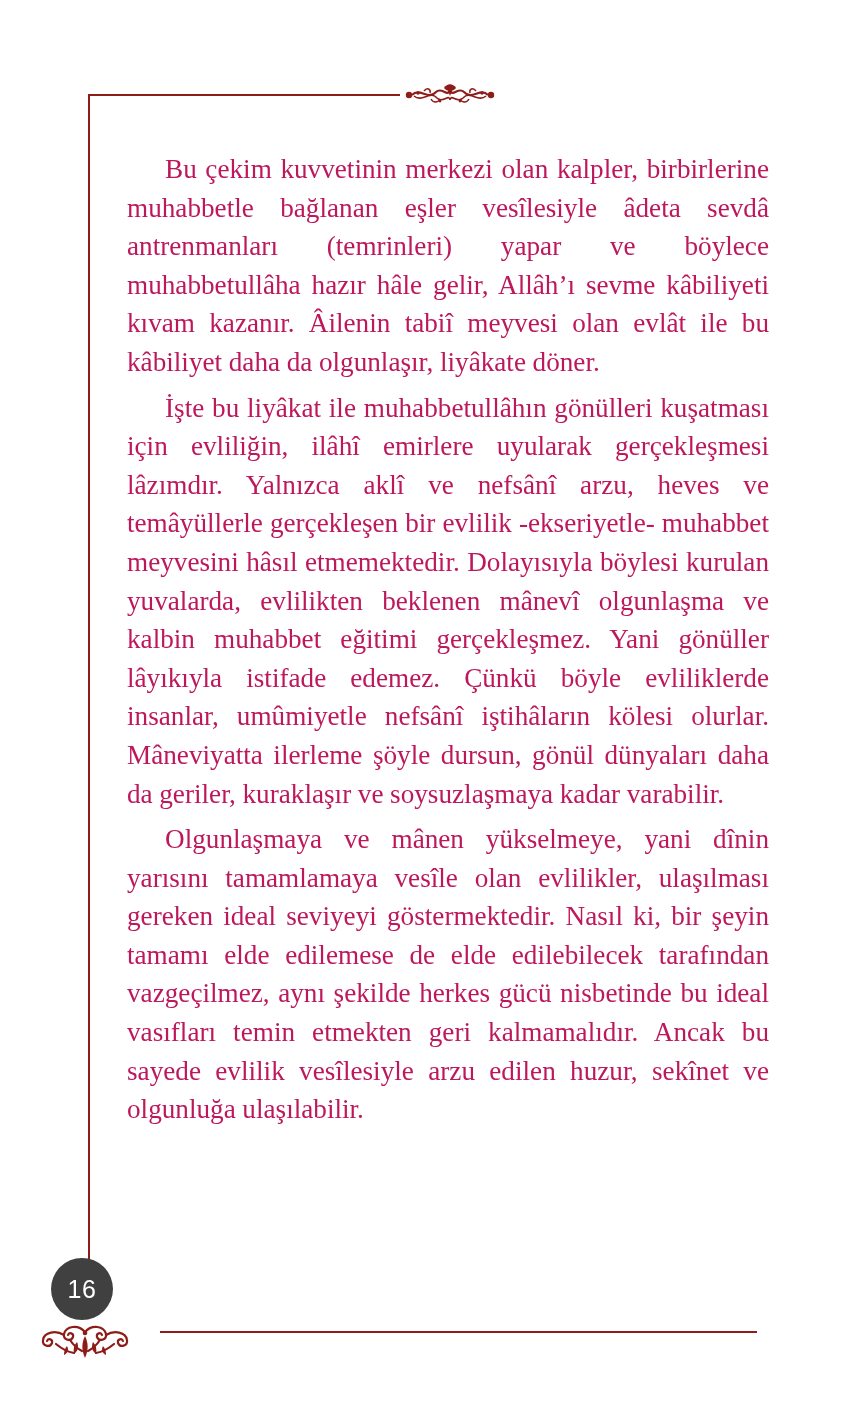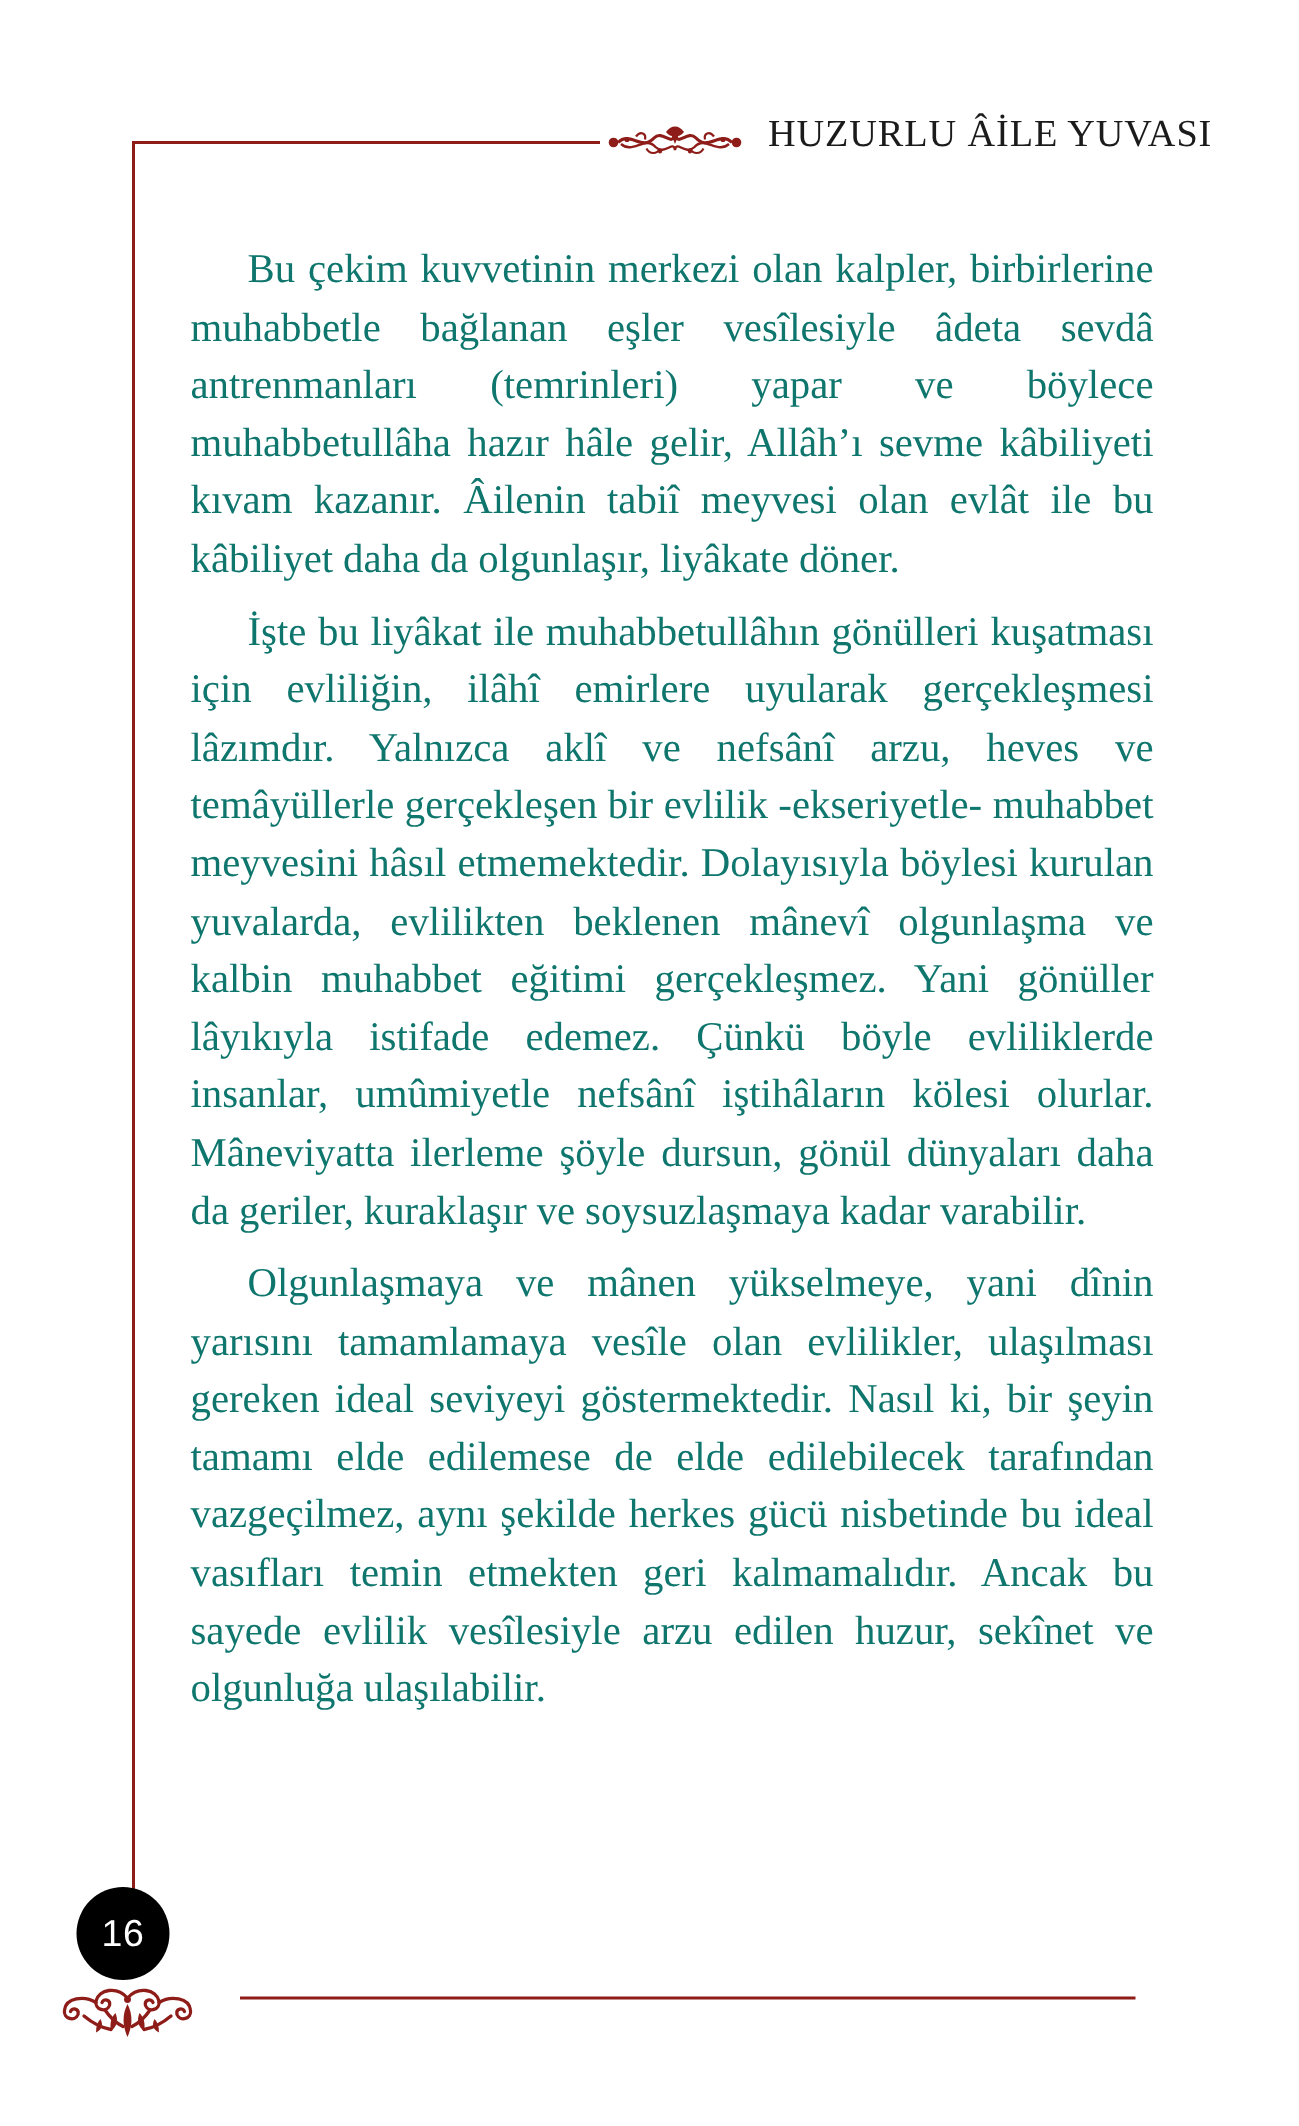--- a/index.html
+++ b/index.html
@@ -66,41 +66,41 @@
   }
 
   
   .content {
     position: absolute;
     left: 127px;
     top: 150px;
     width: 642px;
   }
   .para {
-    margin: 10px 0 7px 0;
+    margin: 0 0 7px 0;
     font-size: 27.2px;
     line-height: 38.6px;
     text-align: justify;
     text-align-last: left;
     text-indent: 38px;
-    color: #0f766e;
+    color: #be185d;
     word-spacing: -0.2px;
     hyphens: manual;
   }
   .para:last-child { margin-bottom: 0; }
 
   
   .page-number {
     position: absolute;
     left: 51px;
     top: 1258px;
     width: 62px;
     height: 62px;
     border-radius: 50%;
-    background: #000000;
+    background: #404040;
     color: #ffffff;
     display: flex;
     align-items: center;
     justify-content: center;
     font-size: 25px;
     font-family: "Liberation Sans", sans-serif;
     letter-spacing: 0.5px;
   }
 
   
@@ -142,21 +142,20 @@
           <path d="M27 20 c2 4 7 4 9 0" fill="none" stroke-width="1.4"></path>
           <path d="M65 20 c-2 4-7 4-9 0" fill="none" stroke-width="1.4"></path>
           <circle cx="14" cy="14" r="1.7" stroke="none"></circle>
           <circle cx="78" cy="14" r="1.7" stroke="none"></circle>
           <circle cx="36" cy="22" r="1.4" stroke="none"></circle>
           <circle cx="56" cy="22" r="1.4" stroke="none"></circle>
         </g>
       </svg>
     </div>
 
-    <div class="header-title">HUZURLU ÂİLE YUVASI</div>
   </div>
 
   <div class="left-rule"></div>
 
   <div class="content">
     <p class="para">Bu çekim kuvvetinin merkezi olan kalpler, birbirlerine muhabbetle bağlanan eşler vesîlesiyle âdeta sevdâ antrenmanları (temrinleri) yapar ve böylece muhabbetullâha hazır hâle gelir, Allâh’ı sevme kâbiliyeti kıvam kazanır. Âilenin tabiî meyvesi olan evlât ile bu kâbiliyet daha da olgunlaşır, liyâkate döner.</p>
     <p class="para">İşte bu liyâkat ile muhabbetullâhın gönülleri kuşatması için evliliğin, ilâhî emirlere uyularak gerçekleşmesi lâzımdır. Yalnızca aklî ve nefsânî arzu, heves ve temâyüllerle gerçekleşen bir evlilik -ekseriyetle- muhabbet meyvesini hâsıl etmemektedir. Dolayısıyla böylesi kurulan yuvalarda, evlilikten beklenen mânevî olgunlaşma ve kalbin muhabbet eğitimi gerçekleşmez. Yani gönüller lâyıkıyla istifade edemez. Çünkü böyle evliliklerde insanlar, umûmiyetle nefsânî iştihâların kölesi olurlar. Mâneviyatta ilerleme şöyle dursun, gönül dünyaları daha da geriler, kuraklaşır ve soysuzlaşmaya kadar varabilir.</p>
     <p class="para">Olgunlaşmaya ve mânen yükselmeye, yani dînin yarısını tamamlamaya vesîle olan evlilikler, ulaşılması gereken ideal seviyeyi göstermektedir. Nasıl ki, bir şeyin tamamı elde edilemese de elde edilebilecek tarafından vazgeçilmez, aynı şekilde herkes gücü nisbetinde bu ideal vasıfları temin etmekten geri kalmamalıdır. Ancak bu sayede evlilik vesîlesiyle arzu edilen huzur, sekînet ve olgunluğa ulaşılabilir.</p>
   </div>
 

